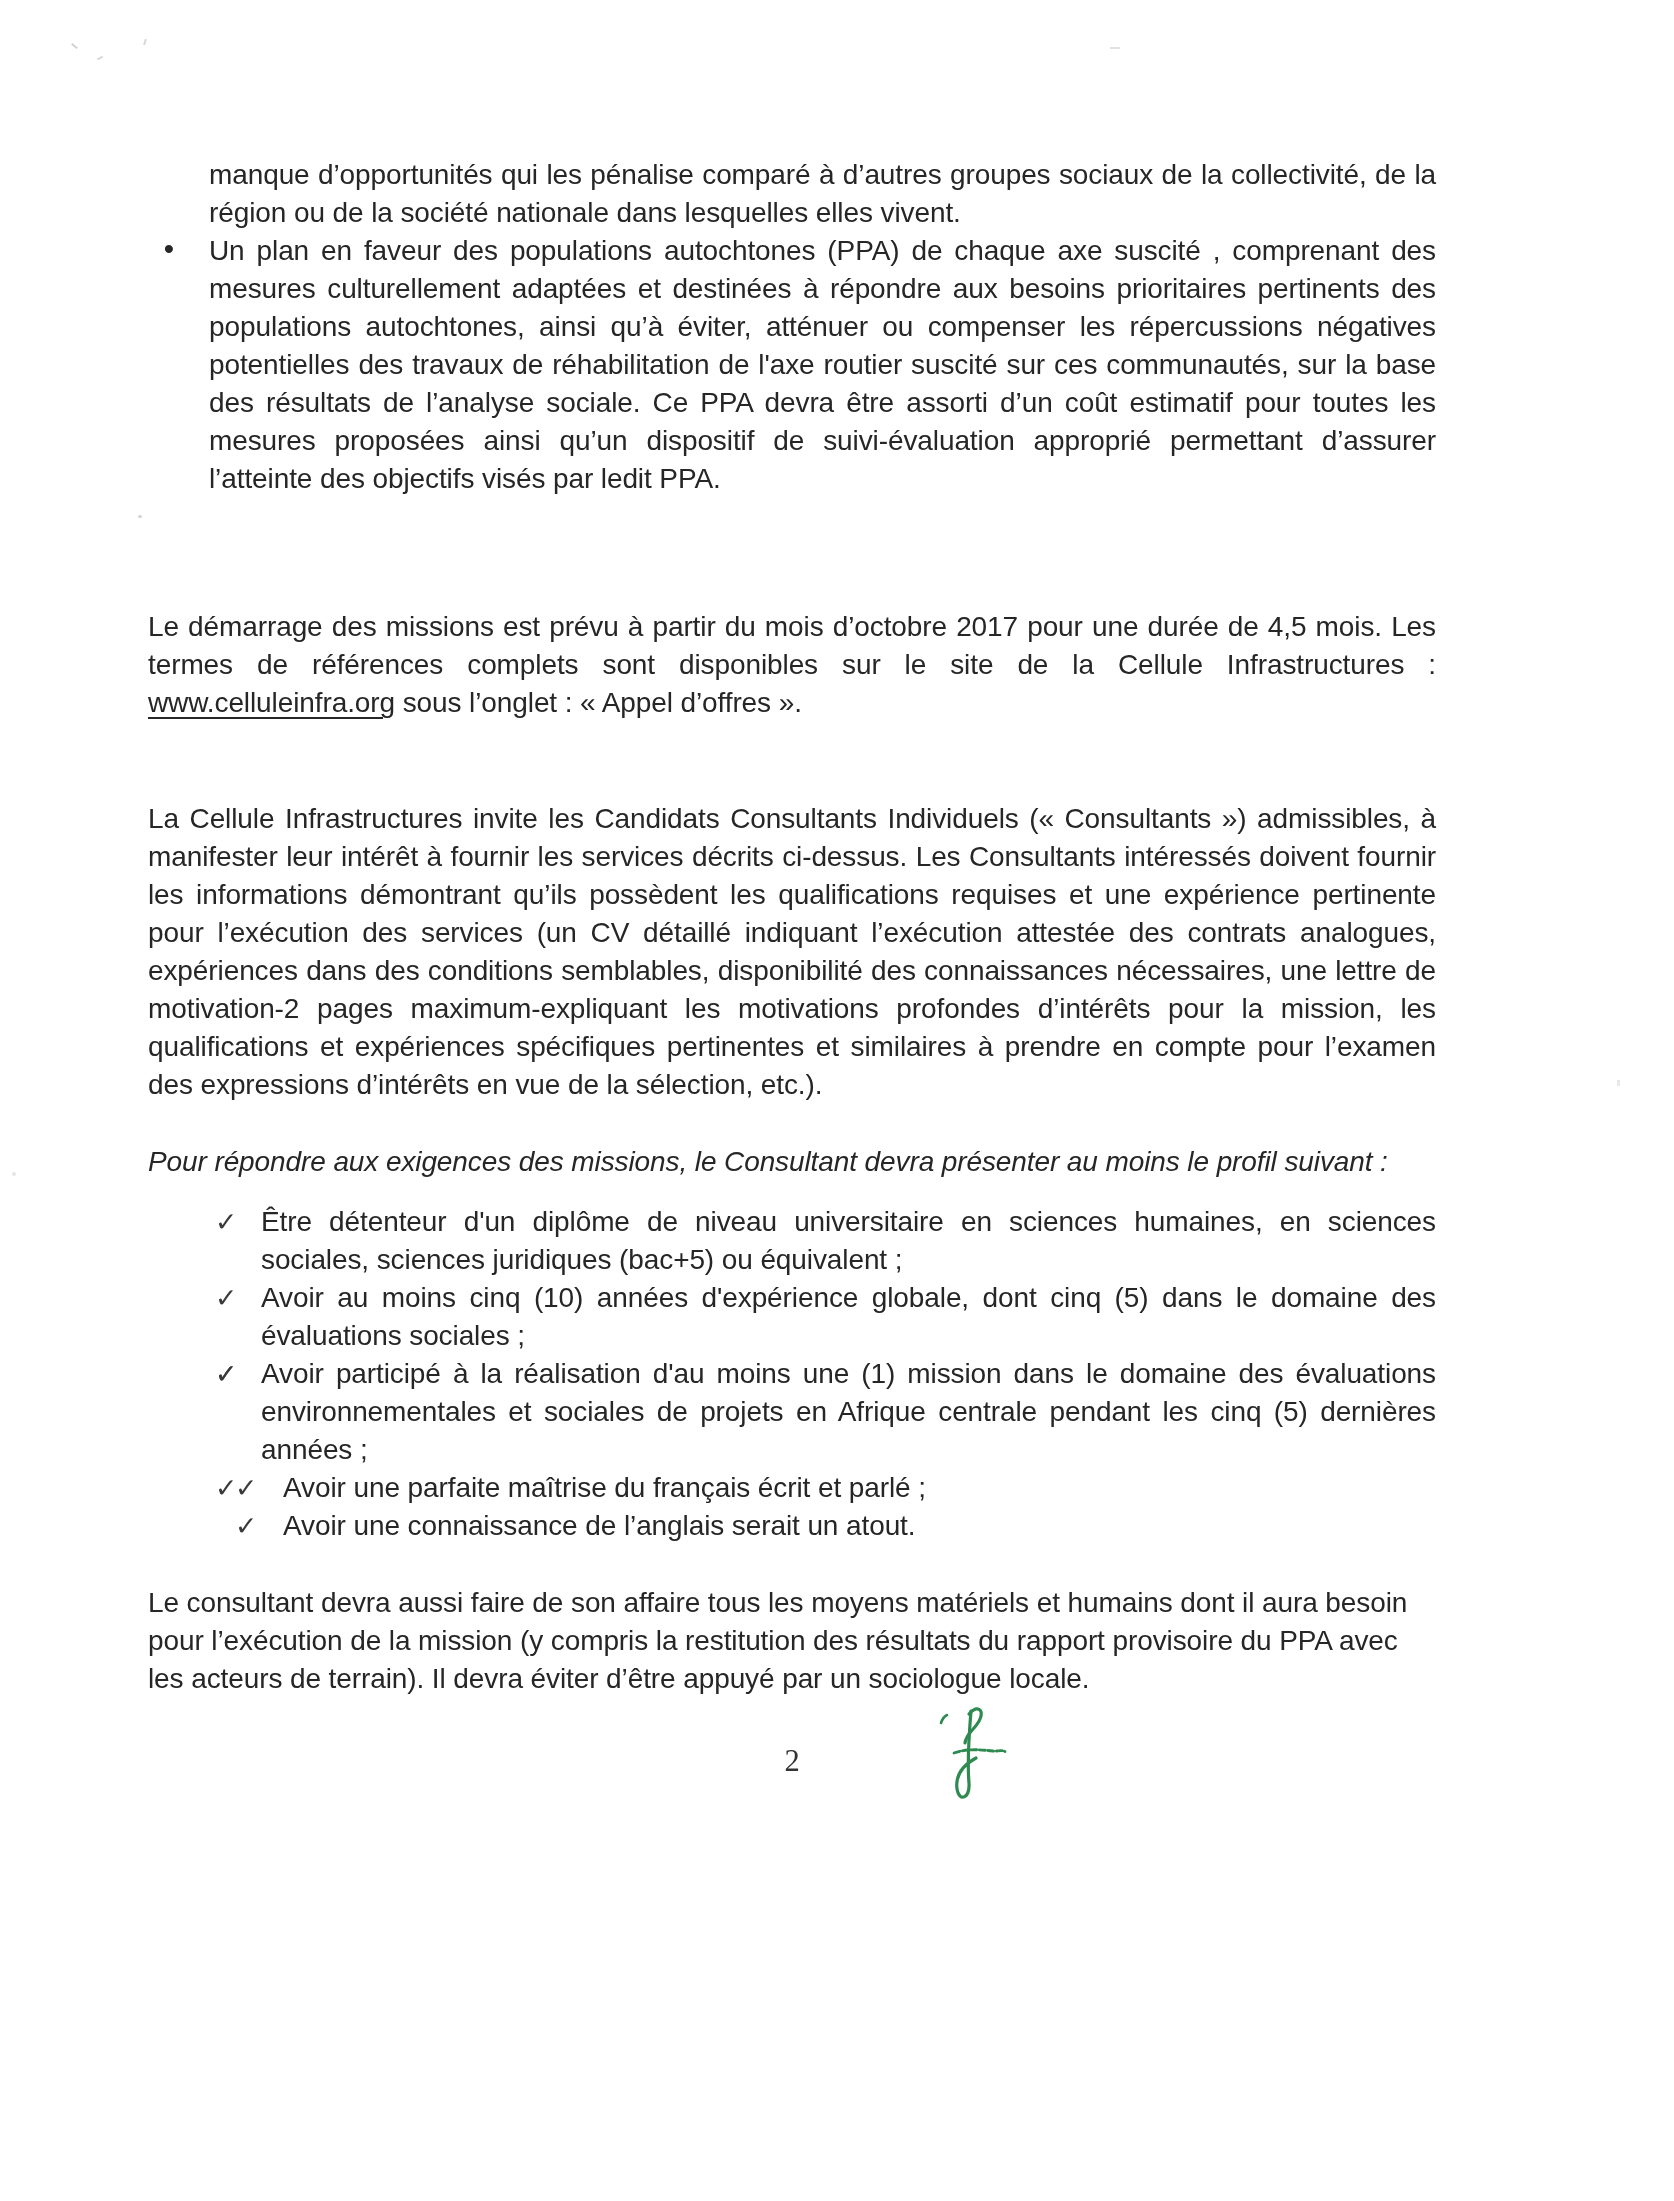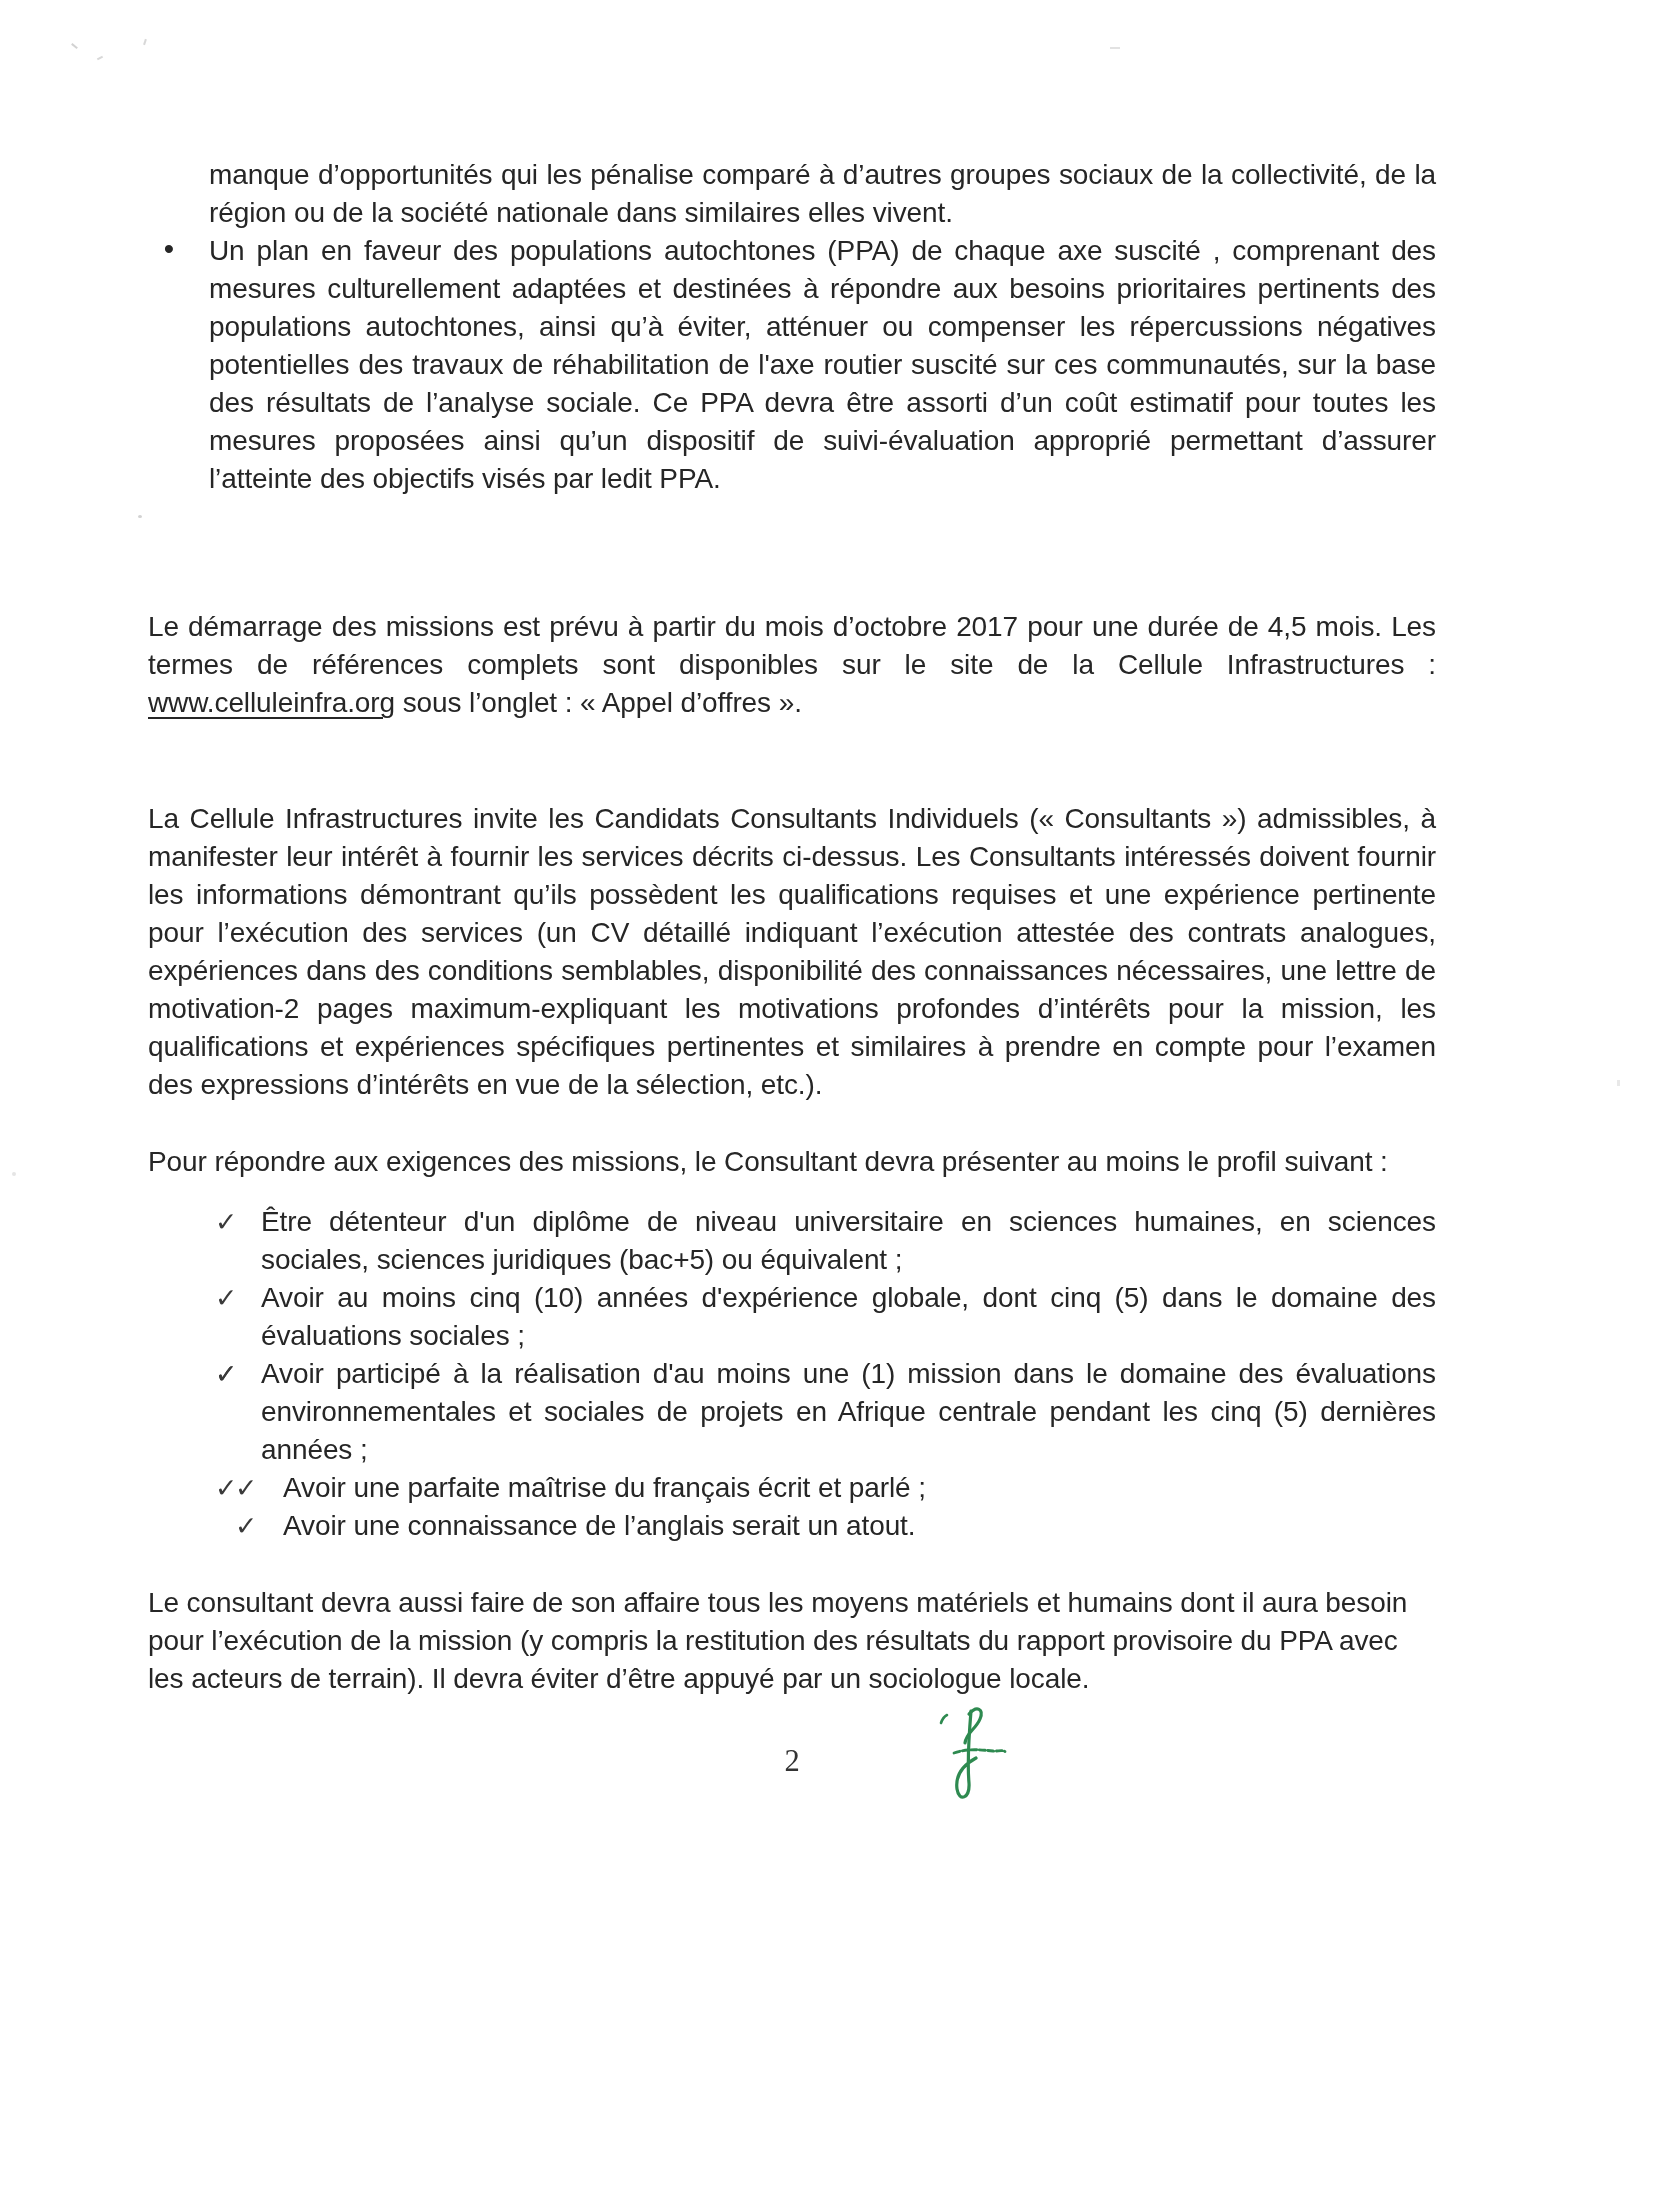--- a/index.html
+++ b/index.html
@@ -30,21 +30,21 @@
 
   
   .bullet-item { position: relative; padding-left: 61px; }
   .bullet-marker {
     position: absolute; left: 15.8px; top: -2px;
     font-size: 29.6px;
   }
 
   .p-demarrage  { margin-top: 110px; }
   .p-invitation { margin-top: 78px; }
-  .p-profil     { margin-top: 39px; }
+  .p-profil     { margin-top: 39px; font-style: italic; }
   .reqs         { margin-top: 21.7px; }
   .p-final      { margin-top: 39px; }
 
   .link { text-decoration: underline; text-underline-offset: 4.9px; text-decoration-thickness: 2px; }
 
   
   .req { position: relative; padding-left: 113px; text-align: justify; }
   .req .check {
     position: absolute; left: 67px; top: 0;
     font-size: 26.6px; color: #3a3a3a;
@@ -82,21 +82,21 @@
   <div class="speck s1"></div>
   <div class="speck s2"></div>
   <div class="speck s3"></div>
   <div class="speck s4"></div>
   <div class="speck s5"></div>
   <div class="speck s6"></div>
   <div class="speck s7"></div>
 
   <div class="content">
 
-    <p class="cont justify">manque d’opportunités qui les pénalise comparé à d’autres groupes sociaux de la collectivité, de la région ou de la société nationale dans similaires elles vivent.</p>
+    <p class="cont justify">manque d’opportunités qui les pénalise comparé à d’autres groupes sociaux de la collectivité, de la région ou de la société nationale dans lesquelles elles vivent.</p>
 
     <div class="bullet-item">
       <span class="bullet-marker">•</span>
       <p class="justify">Un plan en faveur des populations autochtones (PPA) de chaque axe suscité , comprenant des mesures culturellement adaptées et destinées à répondre aux besoins prioritaires pertinents des populations autochtones, ainsi qu’à éviter, atténuer ou compenser les répercussions négatives potentielles des travaux de réhabilitation de l'axe routier suscité sur ces communautés, sur la base des résultats de l’analyse sociale. Ce PPA devra être assorti d’un coût estimatif pour toutes les mesures proposées ainsi qu’un dispositif de suivi-évaluation approprié permettant d’assurer l’atteinte des objectifs visés par ledit PPA.</p>
     </div>
 
     <p class="p-demarrage justify"><span>Le démarrage des missions est prévu à partir du mois d’octobre 2017 pour une durée de 4,5 mois. Les termes de références complets sont disponibles sur le site de la Cellule Infrastructures : </span><span class="link">www.celluleinfra.org</span><span> sous l’onglet : « Appel d’offres ».</span></p>
 
     <p class="p-invitation justify">La Cellule Infrastructures invite les Candidats Consultants Individuels (« Consultants ») admissibles, à manifester leur intérêt à fournir les services décrits ci-dessus. Les Consultants intéressés doivent fournir les informations démontrant qu’ils possèdent les qualifications requises et une expérience pertinente pour l’exécution des services (un CV détaillé indiquant l’exécution attestée des contrats analogues, expériences dans des conditions semblables, disponibilité des connaissances nécessaires, une lettre de motivation-2 pages maximum-expliquant les motivations profondes d’intérêts pour la mission, les qualifications et expériences spécifiques pertinentes et similaires à prendre en compte pour l’examen des expressions d’intérêts en vue de la sélection, etc.).</p>
 

